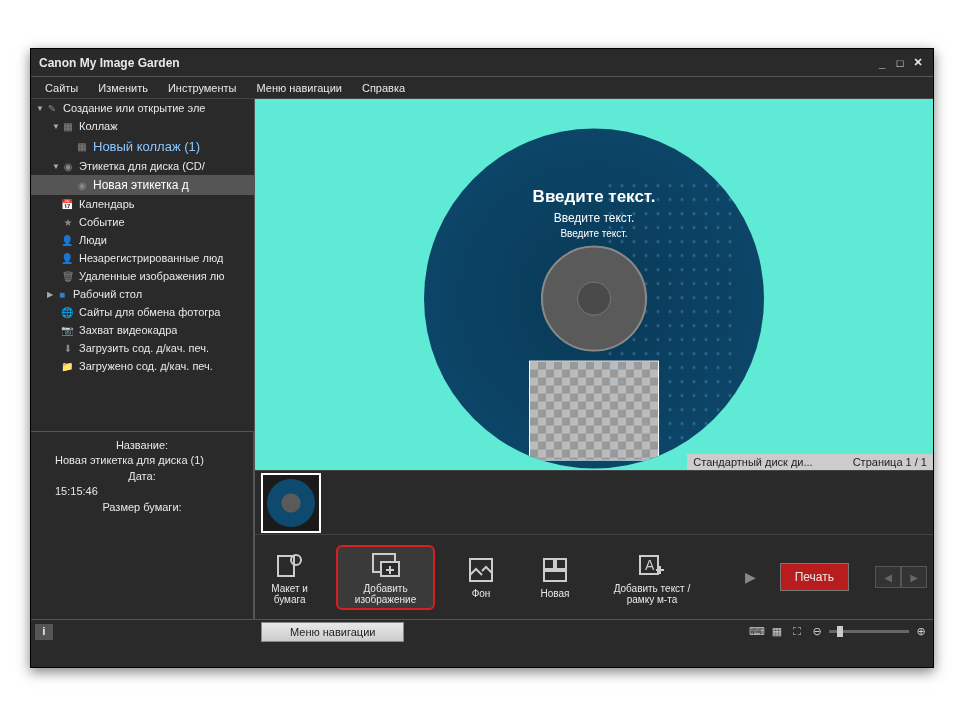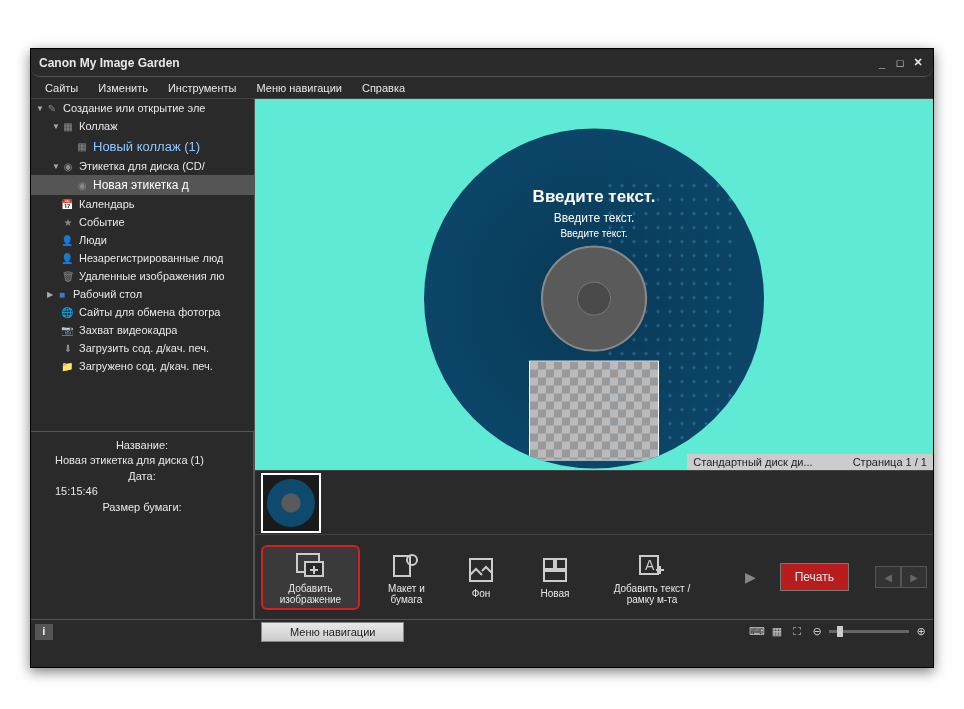--- a/index.html
+++ b/index.html
@@ -1,18 +1,18 @@
 <!DOCTYPE html>
 <html><head>
 <meta charset="utf-8">
 <style>
 * { box-sizing: border-box; margin: 0; padding: 0; font-family: Arial, sans-serif; }
 body { background: #fff; width: 964px; height: 709px; position: relative; }
 .outer-frame { position: absolute; left: 30px; top: 48px; width: 904px; height: 620px; background: #2a2a2a; border: 1px solid #000; box-shadow: 0 4px 12px rgba(0,0,0,0.5); }
-.titlebar { height: 28px; background: #2a2a2a; display: flex; align-items: center; padding: 0 8px; color: #e8e8e8; font-size: 12px; font-weight: bold; border-bottom: 1px solid #555; border-radius: 9px; }
+.titlebar { height: 28px; background: #2a2a2a; display: flex; align-items: center; padding: 0 8px; color: #e8e8e8; font-size: 12px; font-weight: bold; border-bottom: 1px solid #555; }
 .titlebar-spacer { flex: 1; }
 .window-btn { width: 14px; height: 13px; margin-left: 4px; display: flex; align-items: center; justify-content: center; cursor: pointer; color: #e8e8e8; font-size: 11px; }
 .menubar { height: 22px; background: #2a2a2a; display: flex; align-items: center; padding: 0 4px; color: #e8e8e8; font-size: 11px; border-bottom: 1px solid #444; }
 .menu-item { padding: 3px 10px; cursor: pointer; }
 .main-area { display: flex; height: 520px; }
 .sidebar { width: 224px; background: #2a2a2a; border-right: 1px solid #555; overflow: hidden; display: flex; flex-direction: column; }
 .tree { flex: 0 0 auto; height: 332px; background: #2a2a2a; color: #e8e8e8; font-size: 11px; overflow: hidden; }
 .tree-item { display: flex; align-items: center; height: 18px; padding: 0 4px; white-space: nowrap; cursor: pointer; }
 .tree-item.selected { background: #555; color: #fff; }
 .tree-arrow { width: 10px; display: inline-block; text-align: center; font-size: 8px; color: #aaa; }
@@ -173,38 +173,38 @@
         </div>
       </div>
 
       <div class="strip">
         <div class="thumb">
           <div class="thumb-disc"></div>
         </div>
       </div>
 
       <div class="toolbar">
+        <div class="tool-btn">
+          <div class="tool-icon">
+              <svg width="28" height="26" viewBox="0 0 28 26">
+                <rect x="2" y="4" width="16" height="20"></rect>
+                <circle cx="20" cy="8" r="5"></circle>
+              </svg>
+            </div>
+          <span>Макет и бумага</span>
+        </div>
         <div class="tool-btn highlighted">
           <div class="tool-icon">
               <svg width="30" height="26" viewBox="0 0 30 26">
                 <rect x="2" y="2" width="22" height="18"></rect>
                 <rect x="10" y="10" width="18" height="14" fill="#2a2a2a"></rect>
                 <path d="M19 14 v8 M15 18 h8" stroke="#ccc"></path>
               </svg>
             </div>
           <span>Добавить изображение</span>
-        </div>
-        <div class="tool-btn">
-          <div class="tool-icon">
-              <svg width="28" height="26" viewBox="0 0 28 26">
-                <rect x="2" y="4" width="16" height="20"></rect>
-                <circle cx="20" cy="8" r="5"></circle>
-              </svg>
-            </div>
-          <span>Макет и бумага</span>
         </div>
         <div class="tool-btn">
           <div class="tool-icon">
               <svg width="26" height="26" viewBox="0 0 26 26">
                 <rect x="2" y="2" width="22" height="22"></rect>
                 <path d="M2 18 l6 -6 l6 6 M14 14 l4 -4 l6 6"></path>
               </svg>
             </div>
           <span>Фон</span>
         </div>

